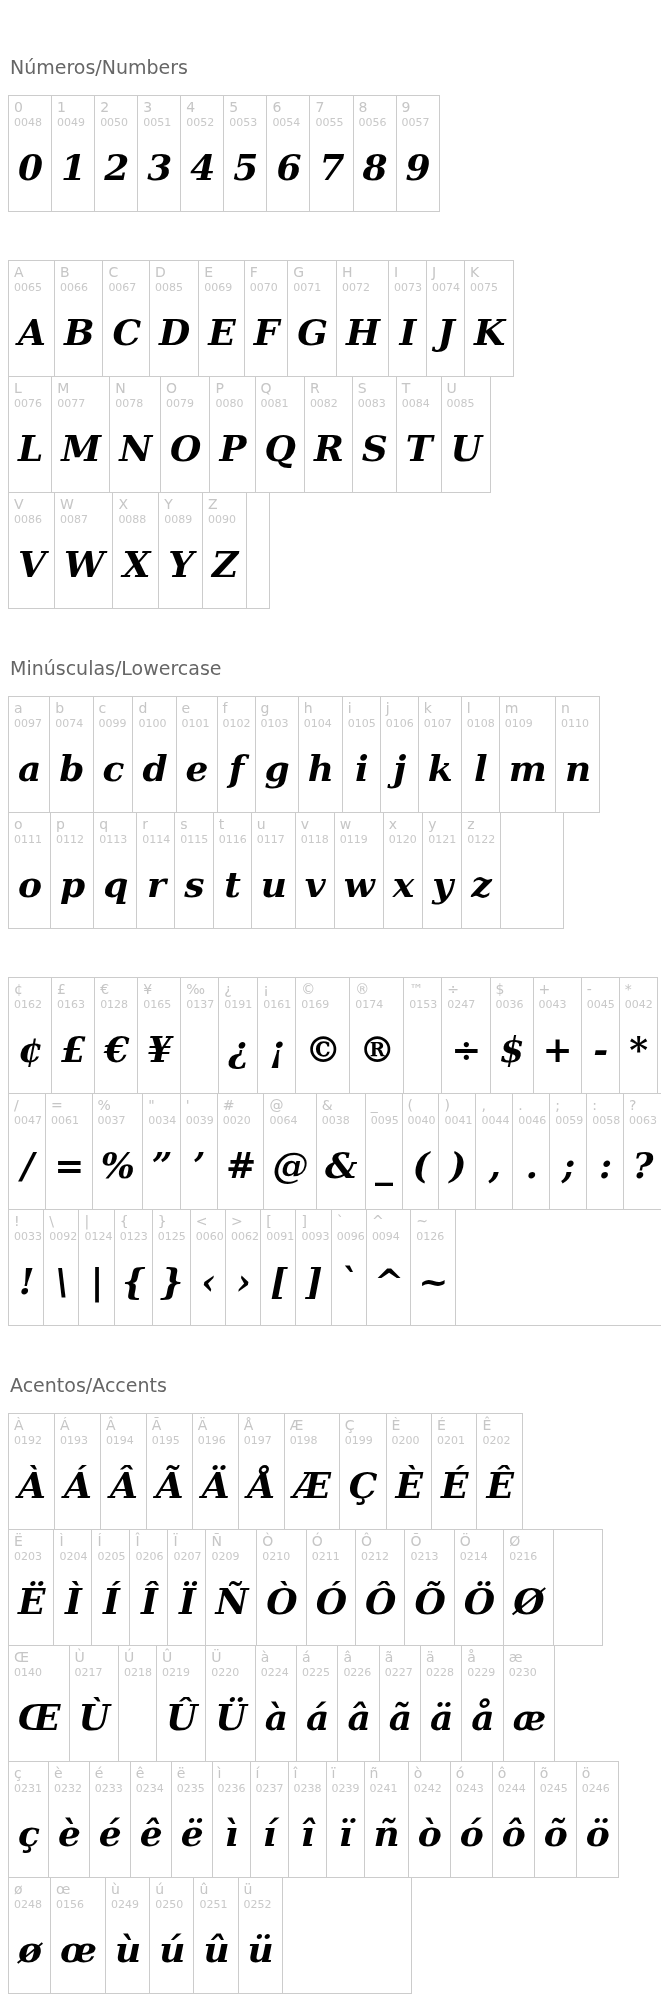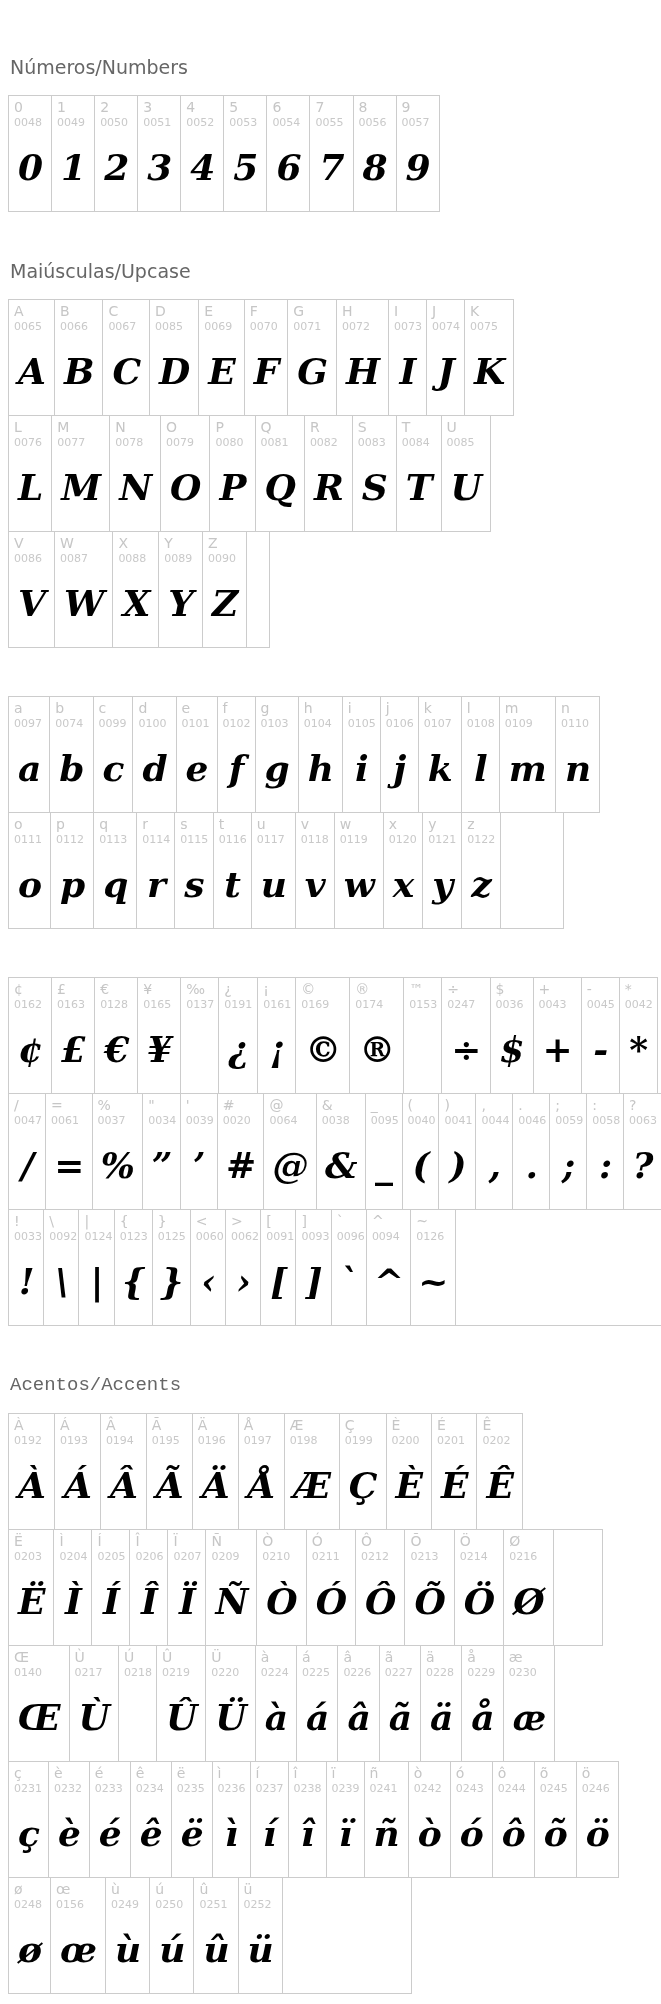--- a/index.html
+++ b/index.html
@@ -82,21 +82,20 @@
           <span class="glyph">8</span>
         </div>
         <div class="cell">
           <span class="ch">9</span>
           <span class="code">0057</span>
           <span class="glyph">9</span>
         </div>
       </div>
     </section>
     <section>
-      <h2 class="section-title" style="color: rgb(102, 102, 102);">Maiúsculas/Upcase</h2>
       <div class="grow">
         <div class="cell">
           <span class="ch">A</span>
           <span class="code">0065</span>
           <span class="glyph">A</span>
         </div>
         <div class="cell">
           <span class="ch">B</span>
           <span class="code">0066</span>
           <span class="glyph">B</span>
@@ -222,20 +221,21 @@
         </div>
         <div class="cell">
           <span class="ch">Z</span>
           <span class="code">0090</span>
           <span class="glyph">Z</span>
         </div>
         <div class="cell filler" style="width: 24px;"></div>
       </div>
     </section>
     <section>
+      <h2 class="section-title" style="color: rgb(102, 102, 102);">Minúsculas/Lowercase</h2>
       <div class="grow">
         <div class="cell">
           <span class="ch">a</span>
           <span class="code">0097</span>
           <span class="glyph">a</span>
         </div>
         <div class="cell">
           <span class="ch">b</span>
           <span class="code">0074</span>
           <span class="glyph">b</span>
@@ -583,21 +583,21 @@
         </div>
         <div class="cell">
           <span class="ch">~</span>
           <span class="code">0126</span>
           <span class="glyph">~</span>
         </div>
         <div class="cell filler" style="width: 230px;"></div>
       </div>
     </section>
     <section>
-      <h2 class="section-title" style="color: rgb(102, 102, 102); font-family: Liberation Mono, monospace;">Acentos/Accents</h2>
+      <h2 class="section-title" style="color: rgb(102, 102, 102);">Acentos/Accents</h2>
       <div class="grow">
         <div class="cell">
           <span class="ch">À</span>
           <span class="code">0192</span>
           <span class="glyph">À</span>
         </div>
         <div class="cell">
           <span class="ch">Á</span>
           <span class="code">0193</span>
           <span class="glyph">Á</span>

